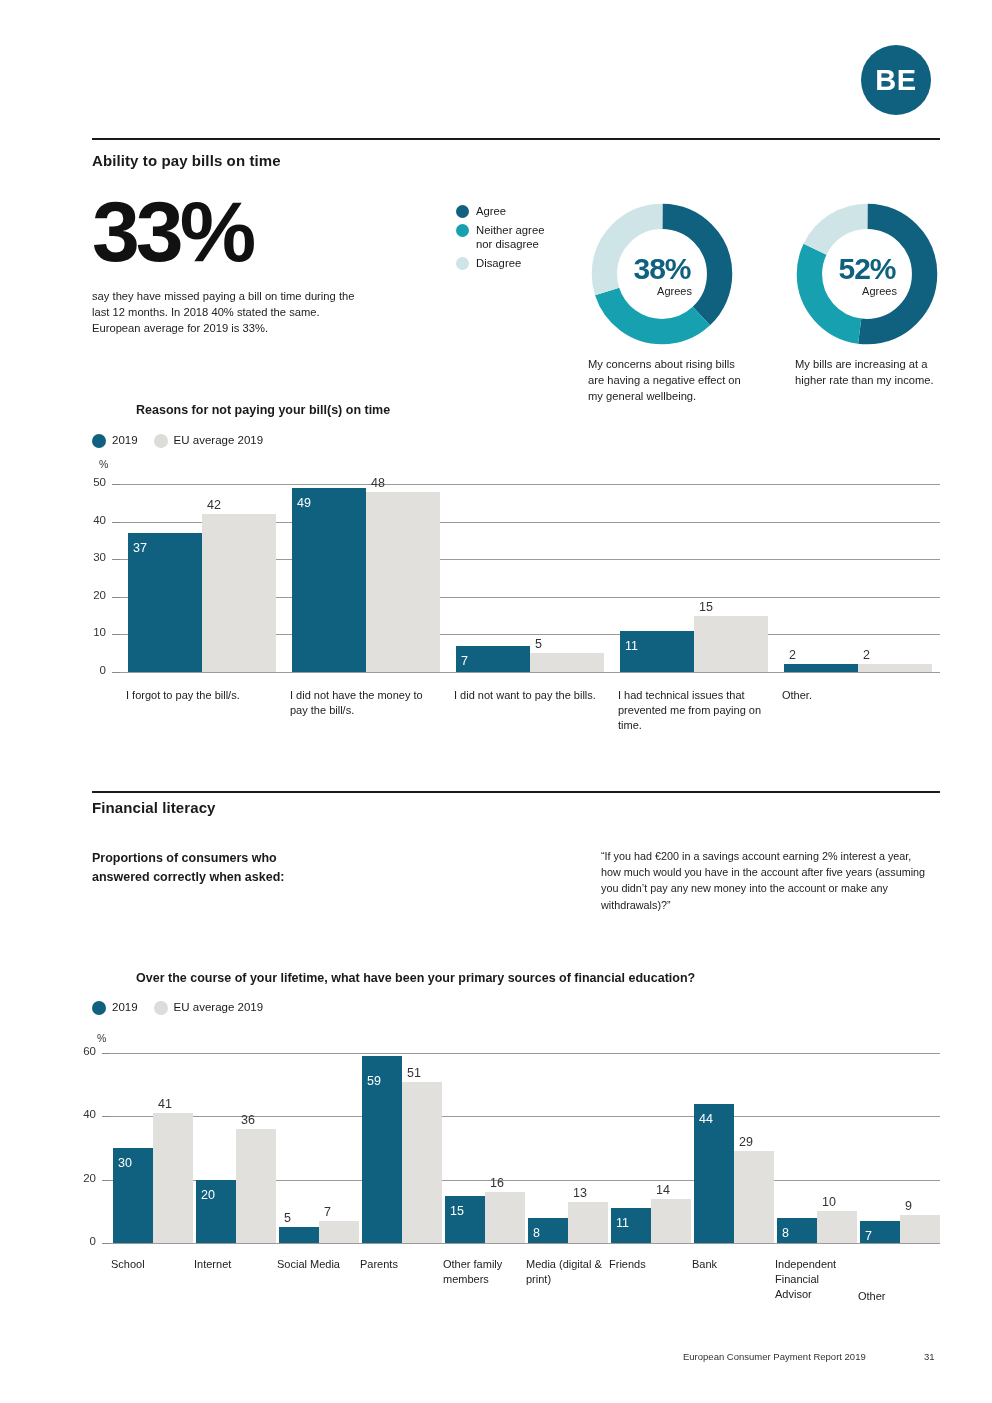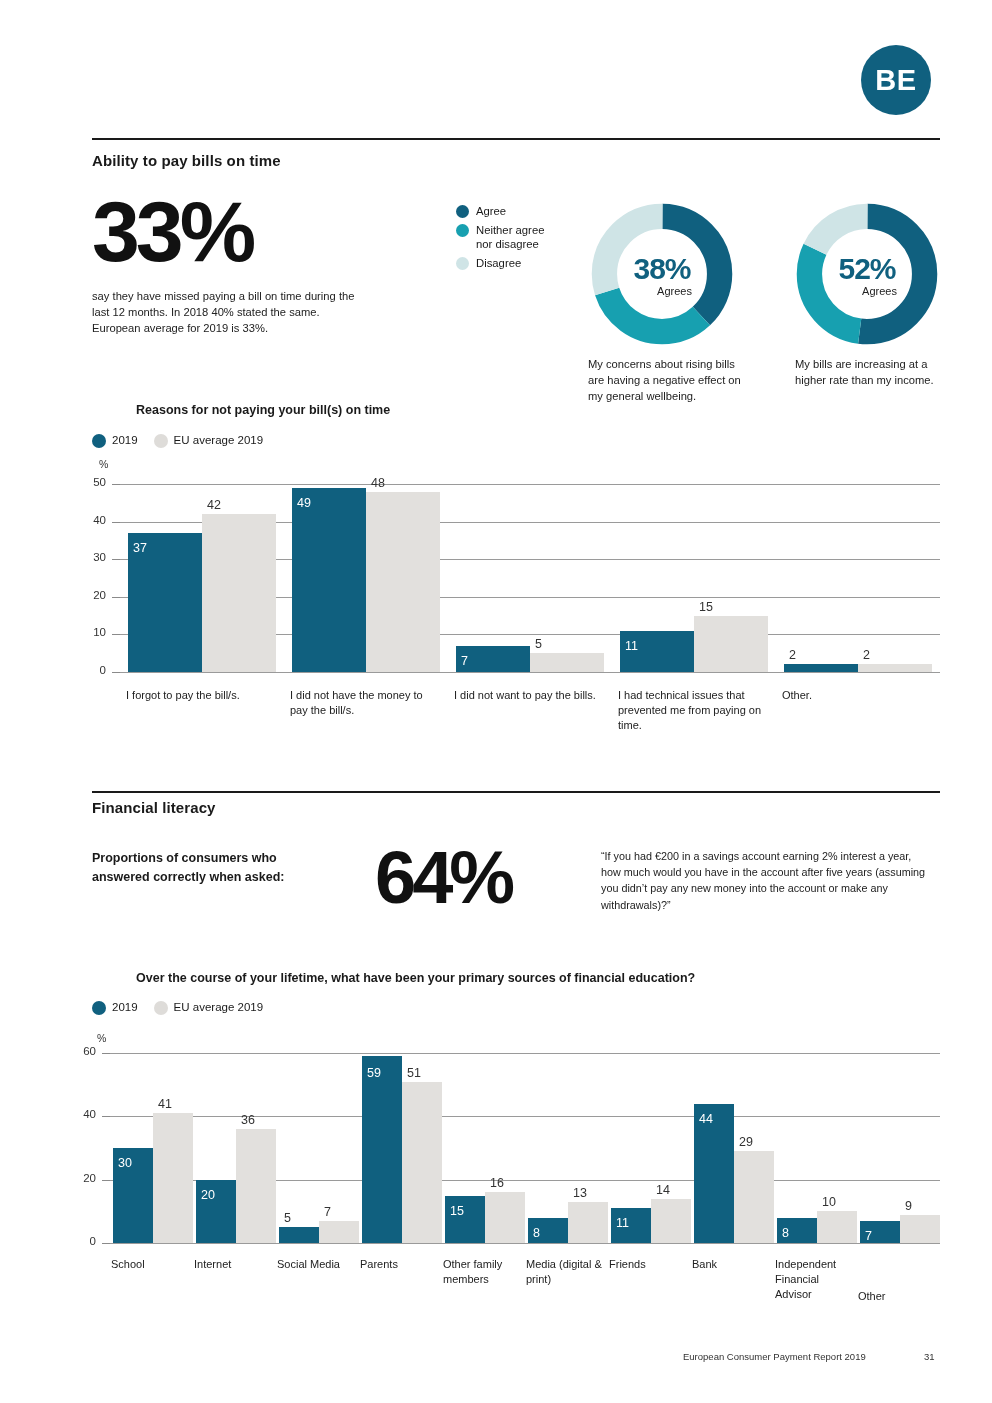--- a/index.html
+++ b/index.html
@@ -225,21 +225,20 @@
         <div class="xlab" style="left: 454px; top: 688px; width: 148px;">I did not want to pay the bills.</div>
         <div class="xlab" style="left: 618px; top: 688px; width: 148px;">I had technical issues that prevented me from paying on time.</div>
         <div class="xlab" style="left: 782px; top: 688px; width: 148px;">Other.</div>
       </div>
   </div>
 
   <div class="rule" style="top:791px"></div>
   <div class="sec-title" style="top:799px">Financial literacy</div>
 
   <div class="fl-lead" style="left:92px; top:849px; width:230px;">Proportions of consumers who answered correctly when asked:</div>
-  <div class="bigstat" style="left:375px; top:848px; font-size:74px;">64%</div>
   <div class="fl-quote" style="left:601px; top:848px;">“If you had €200 in a savings account earning 2% interest a year, how much would you have in the account after five years (assuming you didn’t pay any new money into the account or make any withdrawals)?”</div>
 
   <div class="sub-title" style="top:971px">Over the course of your lifetime, what have been your primary sources of financial education?</div>
 
   <div class="legend-b" style="left:92px; top:1001px;">
     <div class="item">
       <span class="dot" style="background:#10607f"></span>
       <span class="lbl">2019</span>
     </div>
     <div class="item">
@@ -273,21 +272,21 @@
         <div class="bval outside" style="left: 48px; bottom: 131.833px;">41</div>
         <div class="bar" style="left: 86px; width: 40px; height: 63.3333px; background: rgb(16, 96, 127);"></div>
         <div class="bval inside" style="left: 91px; bottom: 41.3333px;">20</div>
         <div class="bar" style="left: 126px; width: 40px; height: 114px; background: rgb(226, 224, 221);"></div>
         <div class="bval outside" style="left: 131px; bottom: 116px;">36</div>
         <div class="bar" style="left: 169px; width: 40px; height: 15.8333px; background: rgb(16, 96, 127);"></div>
         <div class="bval outside" style="left: 174px; bottom: 17.8333px;">5</div>
         <div class="bar" style="left: 209px; width: 40px; height: 22.1667px; background: rgb(226, 224, 221);"></div>
         <div class="bval outside" style="left: 214px; bottom: 24.1667px;">7</div>
         <div class="bar" style="left: 252px; width: 40px; height: 186.833px; background: rgb(16, 96, 127);"></div>
-        <div class="bval inside" style="left: 257px; bottom: 163px;">59</div>
+        <div class="bval inside" style="left: 257px; bottom: 155px;">59</div>
         <div class="bar" style="left: 292px; width: 40px; height: 161.5px; background: rgb(226, 224, 221);"></div>
         <div class="bval outside" style="left: 297px; bottom: 163.5px;">51</div>
         <div class="bar" style="left: 335px; width: 40px; height: 47.5px; background: rgb(16, 96, 127);"></div>
         <div class="bval inside" style="left: 340px; bottom: 25.5px;">15</div>
         <div class="bar" style="left: 375px; width: 40px; height: 50.6667px; background: rgb(226, 224, 221);"></div>
         <div class="bval outside" style="left: 380px; bottom: 52.6667px;">16</div>
         <div class="bar" style="left: 418px; width: 40px; height: 25.3333px; background: rgb(16, 96, 127);"></div>
         <div class="bval inside" style="left: 423px; bottom: 3.33333px;">8</div>
         <div class="bar" style="left: 458px; width: 40px; height: 41.1667px; background: rgb(226, 224, 221);"></div>
         <div class="bval outside" style="left: 463px; bottom: 43.1667px;">13</div>

